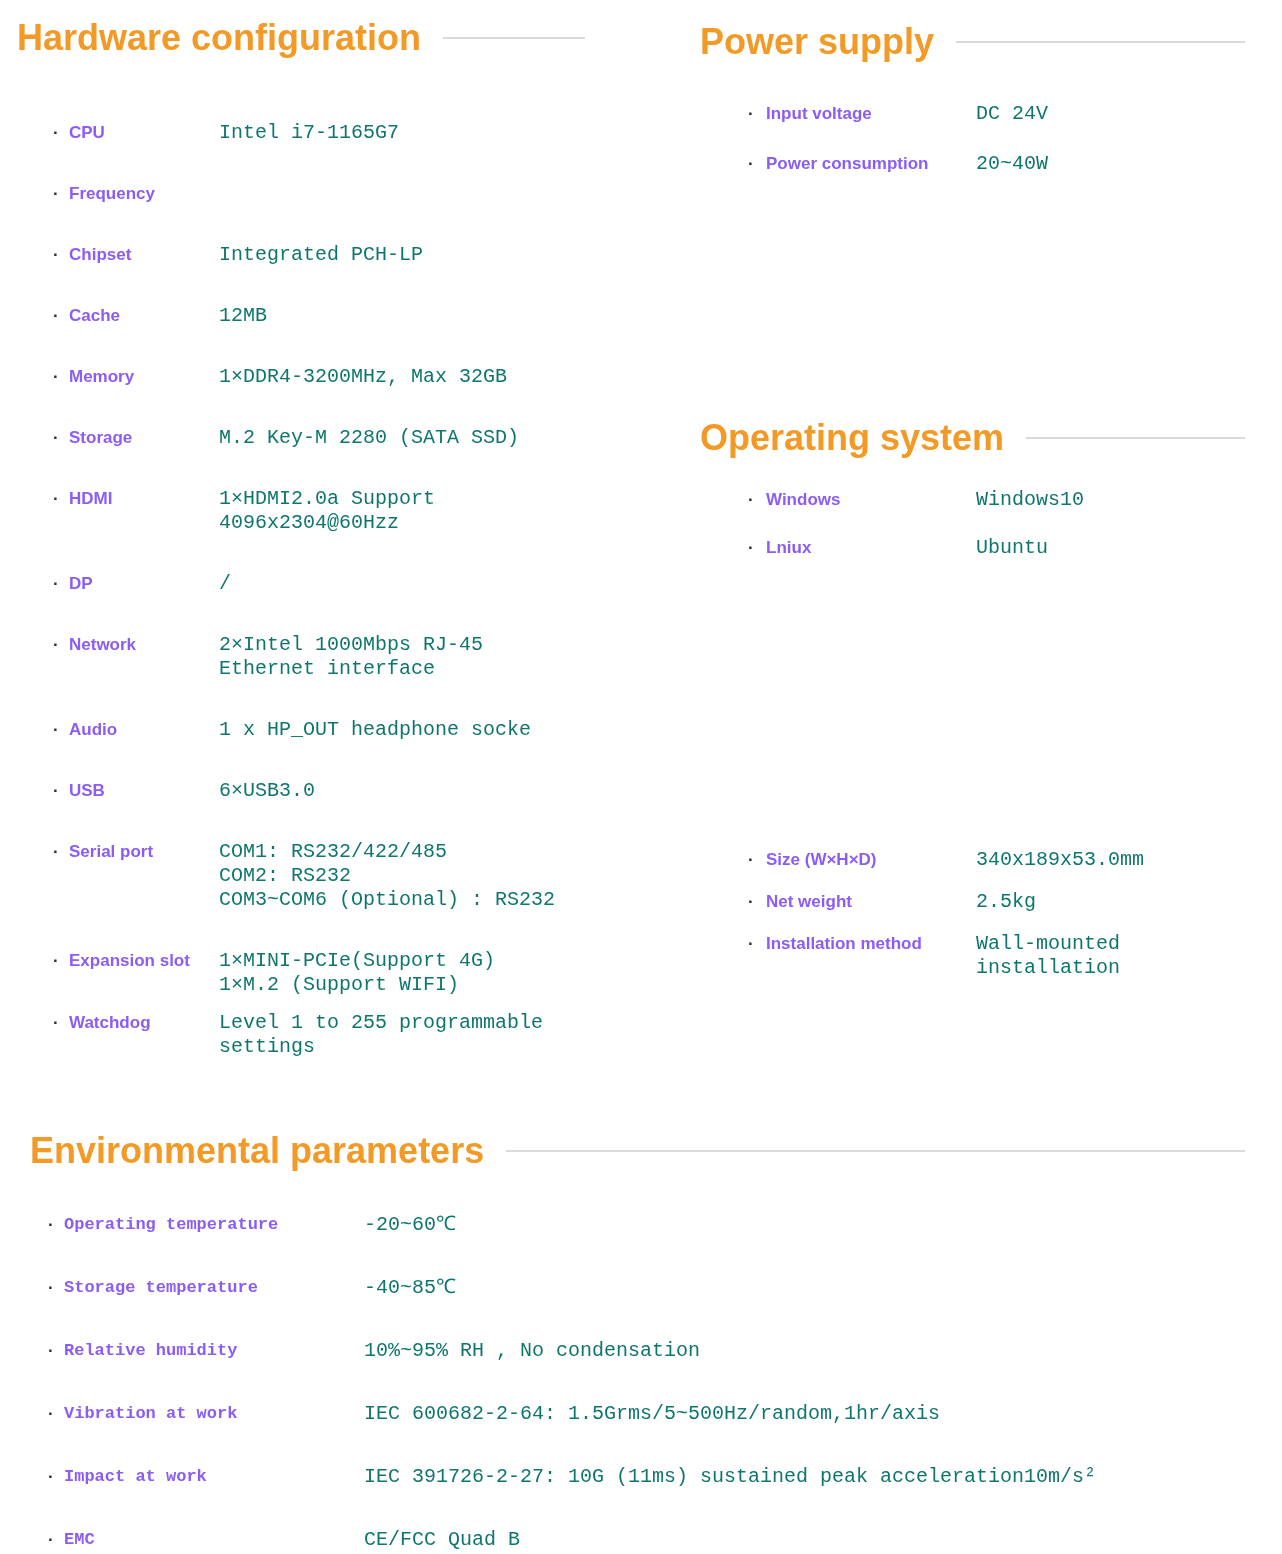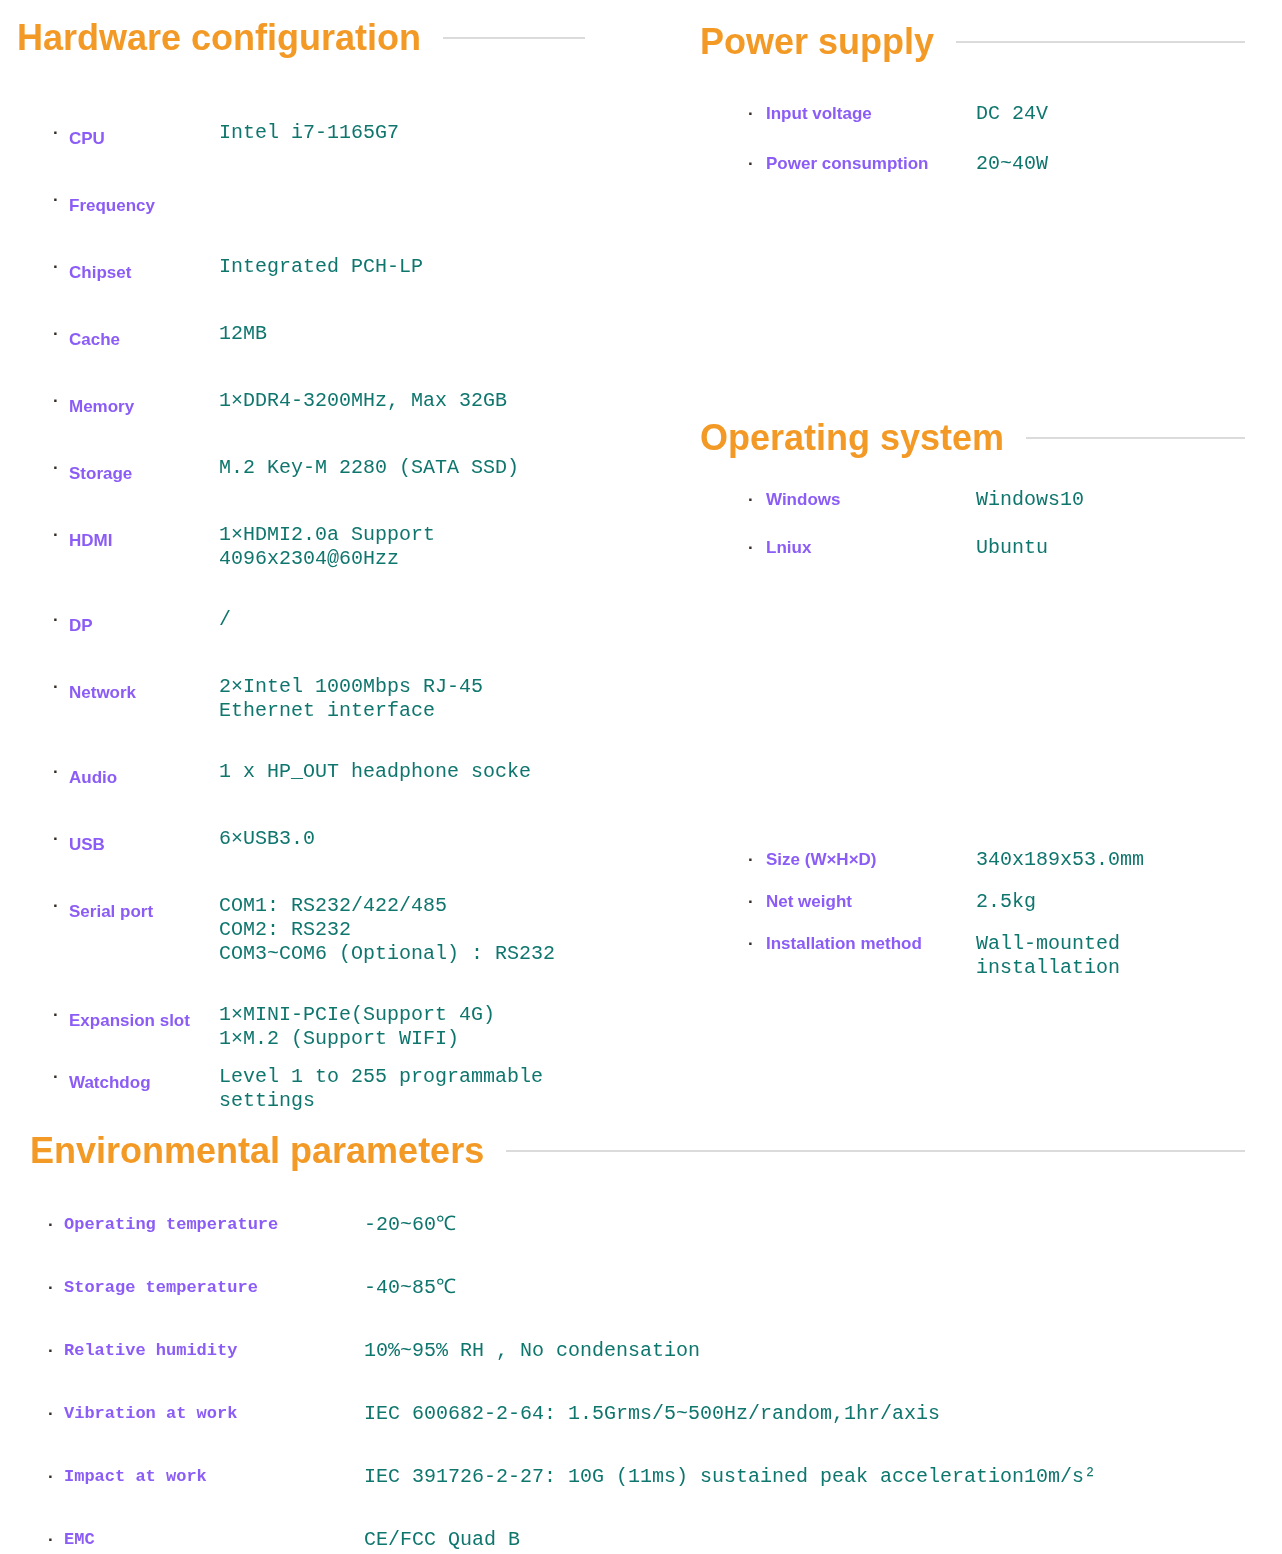--- a/index.html
+++ b/index.html
@@ -25,21 +25,21 @@
     font-weight: 700; color: #332c28; font-size: 17px;
     flex: 0 0 auto; text-align: left;
   }
   .label { font-weight: 700; font-size: 17px; color: #8b5cf6; flex: 0 0 auto; }
   .value { font-weight: 400; font-size: 20px; color: #0f766e; flex: 1; font-family: Liberation Mono, monospace; }
 
   
   .sec-hardware { left: 17px; top: 22px; width: 568px; }
   .sec-hardware .rows { padding: 67px 0 0 36px; }
   .sec-hardware .bullet { width: 16px; }
-  .sec-hardware .label { width: 150px; margin-top: 6px; }
+  .sec-hardware .label { width: 150px; }
   .sec-hardware .row { margin-bottom: 37px; }
   .sec-hardware .row:nth-child(13) { margin-bottom: 14px; }
 
   
   .sec-power { left: 700px; top: 26px; width: 545px; }
   .sec-power .rows { padding: 44px 0 0 48px; }
   .sec-power .bullet { width: 18px; }
   .sec-power .label { width: 210px; }
   .sec-power .row { margin-bottom: 26px; }
 

